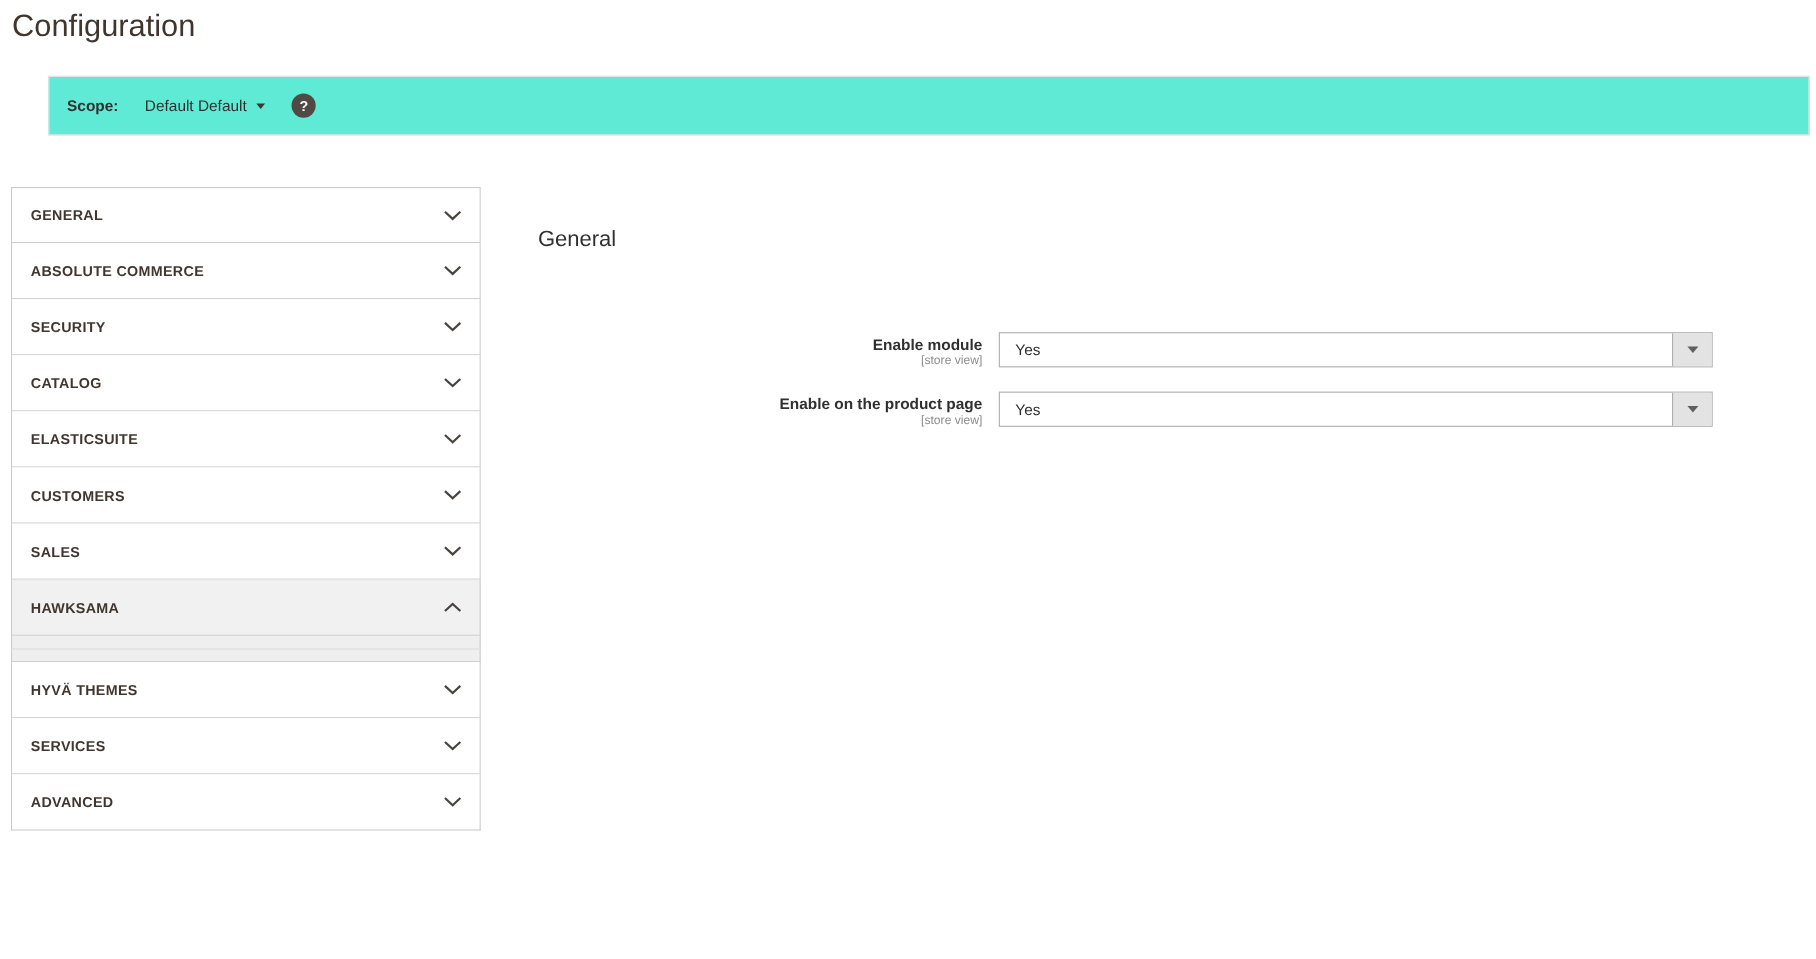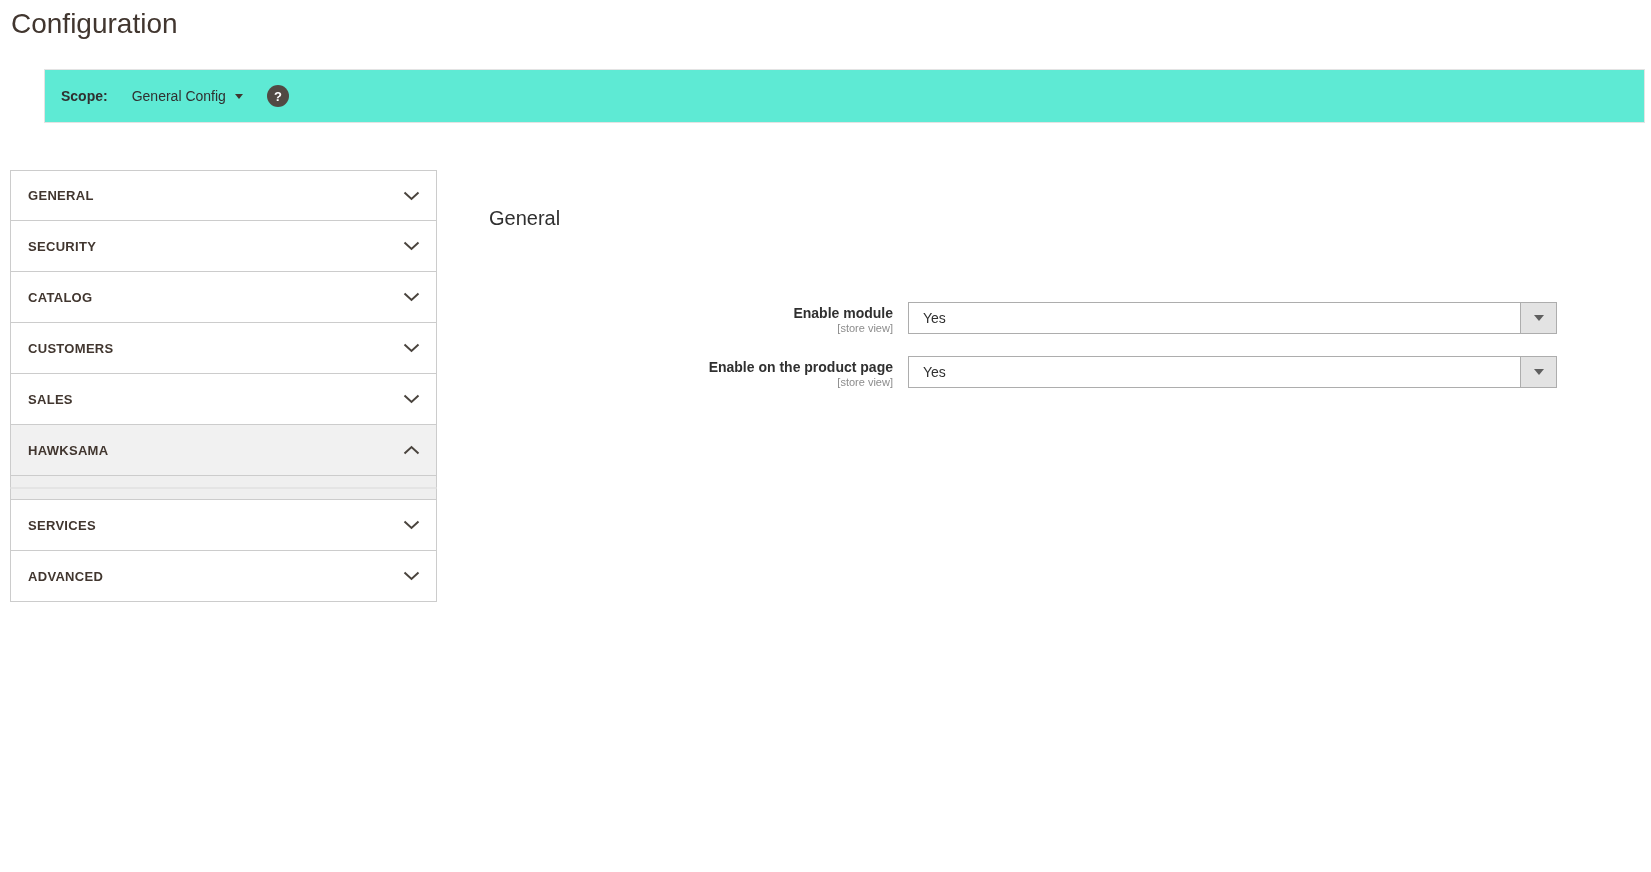--- a/index.html
+++ b/index.html
@@ -208,47 +208,63 @@
 </head>
 <body>
 
 <div class="screen">
 
   <h1 class="page-title">Configuration</h1>
 
   <div class="scope-bar">
     <span class="scope-label">Scope:</span>
     <span class="scope-switcher">
-      <span class="scope-value">General Config</span>
+      <span class="scope-value">Default Default</span>
       <span class="caret-down"></span>
     </span>
     <span class="help-button">
       <span>?</span>
     </span>
   </div>
 
   <nav class="config-nav">
       <div class="nav-section">
     <span class="nav-section-label">GENERAL</span>
     <span class="chev">
       <svg width="17" height="10" viewBox="0 0 17 10">
         <polyline points="1.5,1.5 8.5,8 15.5,1.5" fill="none" stroke="currentColor" stroke-width="2"></polyline>
       </svg>
     </span>
   </div>
       <div class="nav-section">
+    <span class="nav-section-label">ABSOLUTE COMMERCE</span>
+    <span class="chev">
+      <svg width="17" height="10" viewBox="0 0 17 10">
+        <polyline points="1.5,1.5 8.5,8 15.5,1.5" fill="none" stroke="currentColor" stroke-width="2"></polyline>
+      </svg>
+    </span>
+  </div>
+      <div class="nav-section">
     <span class="nav-section-label">SECURITY</span>
     <span class="chev">
       <svg width="17" height="10" viewBox="0 0 17 10">
         <polyline points="1.5,1.5 8.5,8 15.5,1.5" fill="none" stroke="currentColor" stroke-width="2"></polyline>
       </svg>
     </span>
   </div>
       <div class="nav-section">
     <span class="nav-section-label">CATALOG</span>
+    <span class="chev">
+      <svg width="17" height="10" viewBox="0 0 17 10">
+        <polyline points="1.5,1.5 8.5,8 15.5,1.5" fill="none" stroke="currentColor" stroke-width="2"></polyline>
+      </svg>
+    </span>
+  </div>
+      <div class="nav-section">
+    <span class="nav-section-label">ELASTICSUITE</span>
     <span class="chev">
       <svg width="17" height="10" viewBox="0 0 17 10">
         <polyline points="1.5,1.5 8.5,8 15.5,1.5" fill="none" stroke="currentColor" stroke-width="2"></polyline>
       </svg>
     </span>
   </div>
       <div class="nav-section">
     <span class="nav-section-label">CUSTOMERS</span>
     <span class="chev">
       <svg width="17" height="10" viewBox="0 0 17 10">
@@ -267,20 +283,28 @@
       <div class="nav-section expanded">
     <span class="nav-section-label">HAWKSAMA</span>
     <span class="chev up">
       <svg width="17" height="10" viewBox="0 0 17 10">
         <polyline points="1.5,1.5 8.5,8 15.5,1.5" fill="none" stroke="currentColor" stroke-width="2"></polyline>
       </svg>
     </span>
   </div>
       <div class="subnav-strip top"></div>
       <div class="subnav-strip bottom"></div>
+      <div class="nav-section">
+    <span class="nav-section-label">HYVÄ THEMES</span>
+    <span class="chev">
+      <svg width="17" height="10" viewBox="0 0 17 10">
+        <polyline points="1.5,1.5 8.5,8 15.5,1.5" fill="none" stroke="currentColor" stroke-width="2"></polyline>
+      </svg>
+    </span>
+  </div>
       <div class="nav-section">
     <span class="nav-section-label">SERVICES</span>
     <span class="chev">
       <svg width="17" height="10" viewBox="0 0 17 10">
         <polyline points="1.5,1.5 8.5,8 15.5,1.5" fill="none" stroke="currentColor" stroke-width="2"></polyline>
       </svg>
     </span>
   </div>
       <div class="nav-section">
     <span class="nav-section-label">ADVANCED</span>

